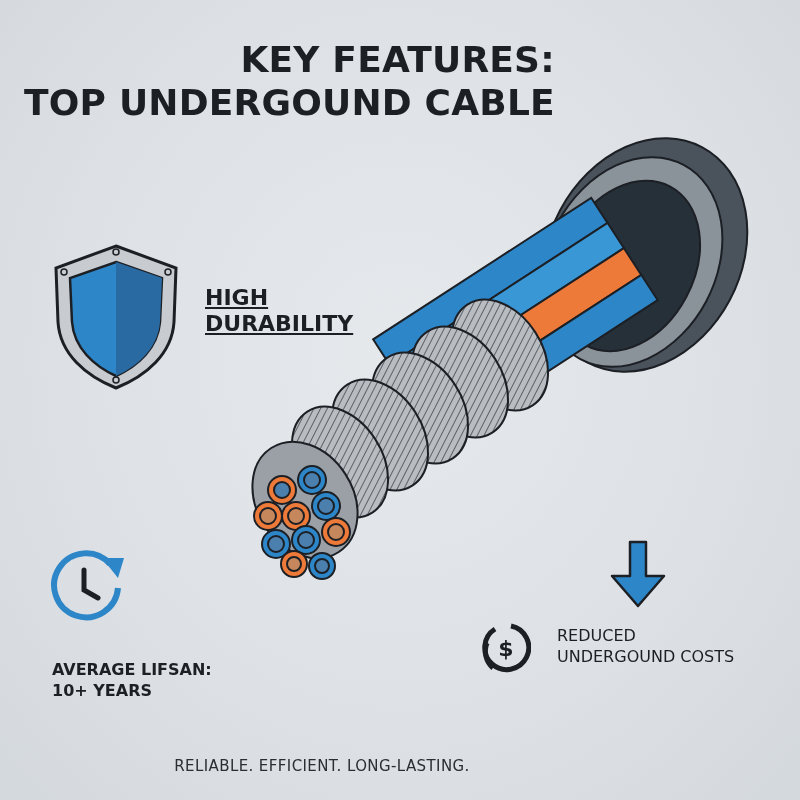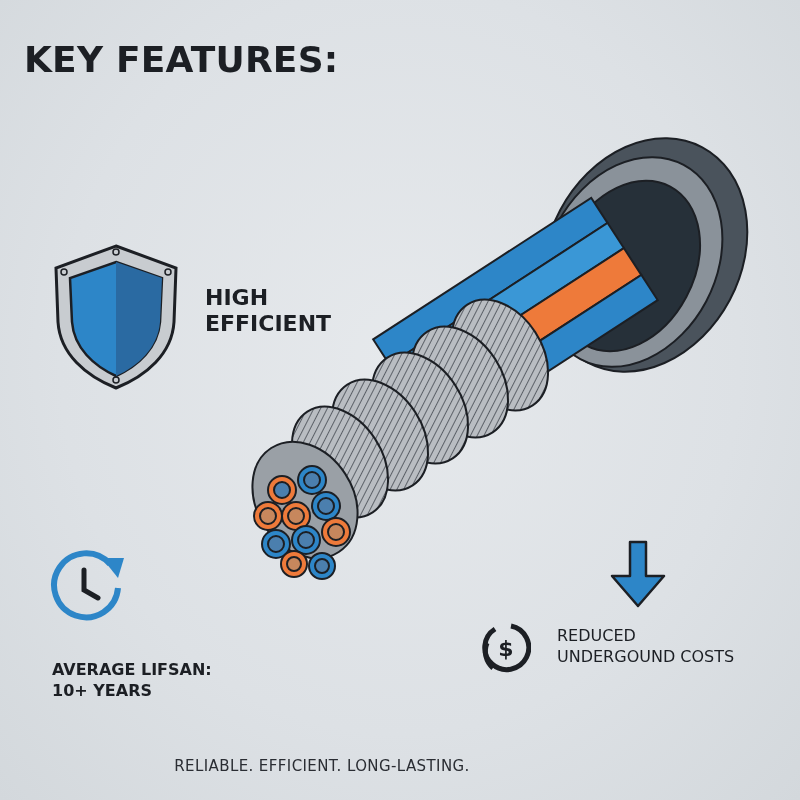--- a/index.html
+++ b/index.html
@@ -2,34 +2,35 @@
 <html><head>
 <meta charset="utf-8">
 <style>
   html,body{margin:0;padding:0;}
   body{width:800px;height:800px;overflow:hidden;position:relative;
     background:radial-gradient(ellipse at 50% 45%, #e6e9ec 0%, #dde1e5 60%, #d3d8dc 100%);
     font-family:"DejaVu Sans","Liberation Sans",sans-serif;color:#1c1f24;}
   .title{position:absolute;left:24px;top:38px;font-weight:bold;font-size:36px;line-height:43px;letter-spacing:0.2px;}
   .title div{white-space:nowrap;text-align:right;}
   .shield{position:absolute;left:50px;top:242px;width:132px;height:150px;}
-  .dur-label{position:absolute;left:205px;top:285px;font-weight:bold;font-size:22px;line-height:26px;}
+  .dur-label{position:absolute;left:205px;top:285px;font-weight:bold;font-size:22px;line-height:26px;text-decoration:underline;}
   .clock{position:absolute;left:48px;top:548px;width:78px;height:76px;}
   .life-label{position:absolute;left:52px;top:633px;font-weight:bold;font-size:16px;line-height:21px;margin-top:26px;}
   .arrow{position:absolute;left:608px;top:540px;width:60px;height:70px;}
   .dollar{position:absolute;left:481px;top:621px;width:50px;height:54px;}
   .cost-label{position:absolute;left:557px;top:625px;font-weight:normal;font-size:16px;line-height:21px;white-space:nowrap;}
   .cable{position:absolute;left:0;top:0;width:800px;height:800px;}
   .tagline{position:absolute;left:0;width:644px;top:757px;text-align:center;font-size:15px;letter-spacing:0.4px;color:#2a2d33;}
 </style>
 </head>
 <body>
 
 <div class="title">
   <div>KEY FEATURES:</div>
+  <div>TOP UNDERGOUND CABLE</div>
 </div>
 
 <svg class="cable" viewBox="0 0 800 800">
   <defs>
     <pattern id="braid" width="6" height="6" patternUnits="userSpaceOnUse" patternTransform="rotate(60)">
       <rect width="6" height="6" fill="#b9bdc2"></rect>
       <line x1="0" y1="0" x2="0" y2="6" stroke="#5c6168" stroke-width="2"></line>
     </pattern>
   </defs>
 
@@ -83,21 +84,21 @@
   <path d="M66 4 L126 26 L124 80 C122 112 96 134 66 146 C36 134 10 112 8 80 L6 26 Z" fill="#c8ccd0" stroke="#1c1f24" stroke-width="3"></path>
   <path d="M66 20 L112 36 L110 80 C108 106 88 124 66 134 C44 124 24 106 22 80 L20 36 Z" fill="#2d86c8" stroke="#1c1f24" stroke-width="2.5"></path>
   <path d="M66 20 L112 36 L110 80 C108 106 88 124 66 134 Z" fill="#2a6aa2"></path>
   <circle cx="66" cy="10" r="3" fill="none" stroke="#1c1f24" stroke-width="1.5"></circle>
   <circle cx="14" cy="30" r="3" fill="none" stroke="#1c1f24" stroke-width="1.5"></circle>
   <circle cx="118" cy="30" r="3" fill="none" stroke="#1c1f24" stroke-width="1.5"></circle>
   <circle cx="66" cy="138" r="3" fill="none" stroke="#1c1f24" stroke-width="1.5"></circle>
 </svg>
 <div class="dur-label">
   <div>HIGH</div>
-  <div>EFFICIENT</div>
+  <div>DURABILITY</div>
 </div>
 
 <svg class="clock" viewBox="0 0 78 76">
   <path d="M62 16 A32 32 0 1 0 70 40" fill="none" stroke="#2d86c8" stroke-width="6"></path>
   <polygon points="54,10 76,10 70,30" fill="#2d86c8"></polygon>
   <path d="M36 22 L36 42 L50 50" fill="none" stroke="#1c1f24" stroke-width="5" stroke-linecap="round"></path>
 </svg>
 <div class="life-label">
   <div>AVERAGE LIFSAN:</div>
   <div>10+ YEARS</div>

